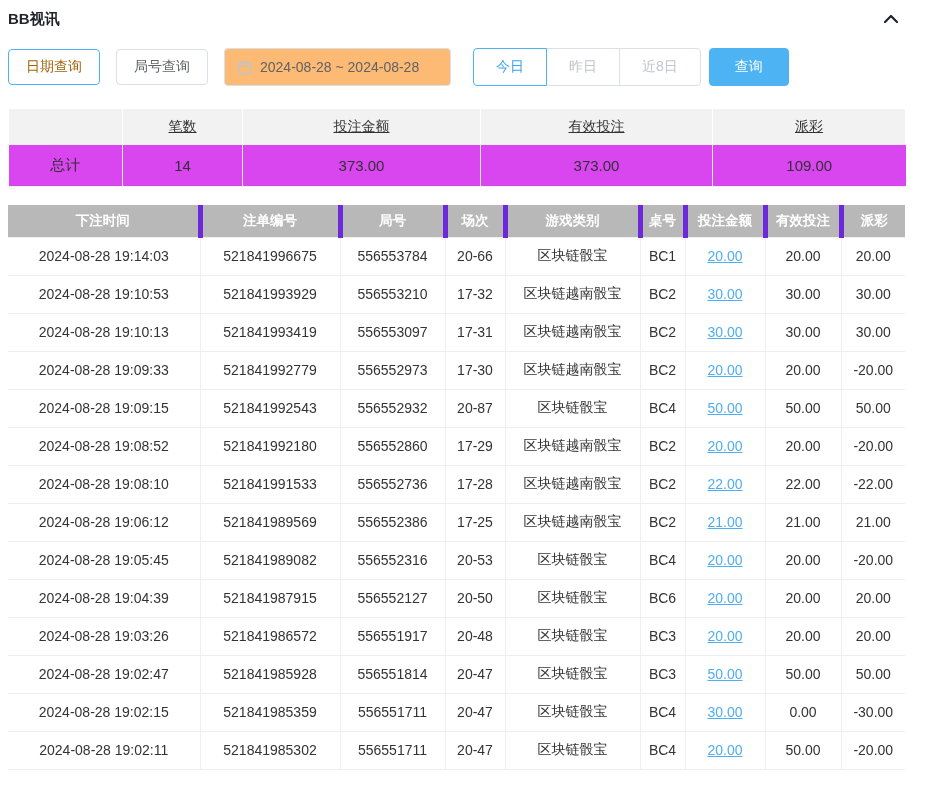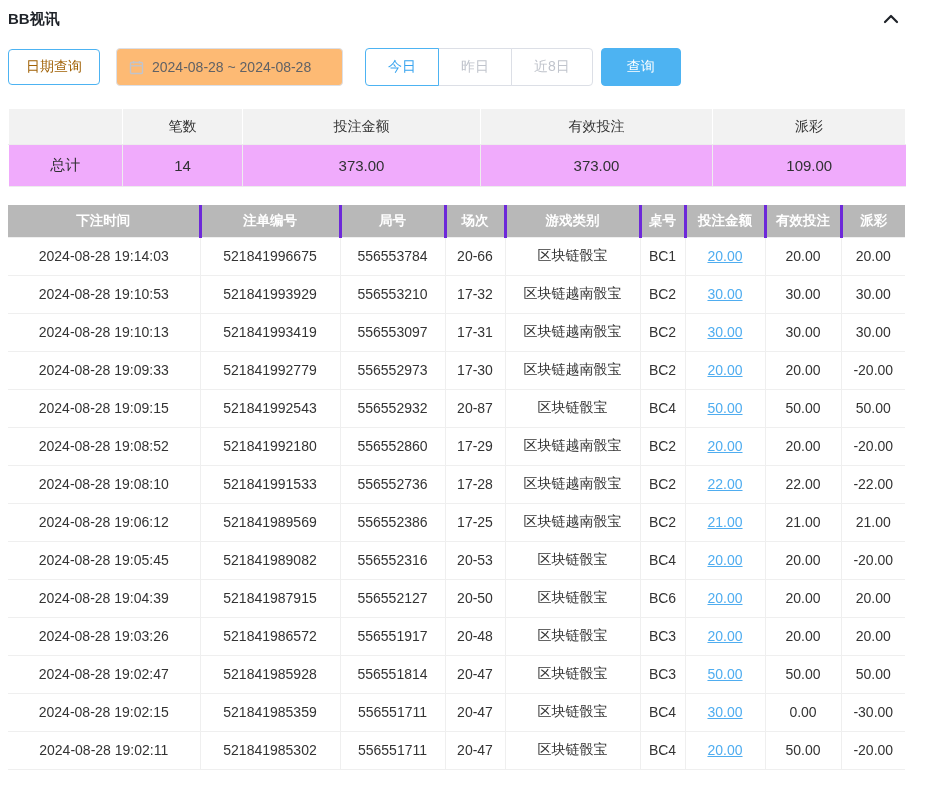--- a/index.html
+++ b/index.html
@@ -41,37 +41,37 @@
   .btn.primary {
     background:#4db3f2; border-color:#4db3f2; color:#fff; margin-left:8px;
     padding:0 25px; height:38px; border-radius:4px;
   }
 
   
   table { border-collapse:collapse; table-layout:fixed; width:897px; }
   .summary { margin-bottom:18px; font-size:14px; }
   .summary th {
     background:#f2f2f2; height:36px; font-weight:normal; color:#333;
-    border:1px solid #fff; border-bottom:1px solid #ededed;
+    border:1px solid #fff; border-bottom:1px solid #ededed;text-decoration:underline;
   }
   .summary td {
     height:42px; text-align:center; font-size:15px; color:#303133;
-    border:1px solid #ededed; border-top:none; background:#f0abfc;
+    border:1px solid #ededed; border-top:none; background:#d946ef;
   }
   .summary .s0 { width:114px; } .summary .s1 { width:120px; }
   .summary .s2 { width:238px; } .summary .s3 { width:232px; }
   .summary .s4 { width:193px; }
   .summary td:first-child { border-left:none; }
   .summary td:last-child { border-right:none; }
 
   
   .bets { font-size:14px; }
   .bets th {
     background:#b8b8b8; color:#fff; font-weight:bold; height:32px; font-size:13.5px;
-    border-right:3px solid #6d28d9; overflow:hidden; white-space:nowrap;
+    border-right:5px solid #6d28d9; overflow:hidden; white-space:nowrap;
   }
   .bets th:last-child { border-right:none; }
   .bets td {
     height:38px; text-align:center; border:1px solid #efefef; background:#fff;
     color:#333; overflow:hidden; white-space:nowrap;
   }
   .bets td:first-child { border-left:none; }
   .bets td:last-child { border-right:none; }
   .bets .c0 { width:192px; } .bets .c1 { width:140px; } .bets .c2 { width:105px; }
   .bets .c3 { width:60px;  } .bets .c4 { width:135px; } .bets .c5 { width:45px;  }
@@ -90,20 +90,21 @@
       <span>
         <svg width="16" height="10" viewBox="0 0 16 10">
             <polyline points="2,8 8,2 14,8" fill="none" stroke="#1f2329" stroke-width="2.2" stroke-linecap="round" stroke-linejoin="round"></polyline>
           </svg>
       </span>
     </div>
   </div>
 
   <div class="filters">
     <button class="btn outline-primary">日期查询</button>
+    <button class="btn">局号查询</button>
     <div class="date-input">
       <span class="cal">
         <svg width="15" height="15" viewBox="0 0 15 15">
             <rect x="1.5" y="2.5" width="12" height="11" rx="1" fill="none" stroke="#c0c4cc" stroke-width="1.4"></rect>
             <line x1="1.5" y1="5.8" x2="13.5" y2="5.8" stroke="#c0c4cc" stroke-width="1.4"></line>
             <line x1="4.6" y1="1" x2="4.6" y2="3.6" stroke="#c0c4cc" stroke-width="1.4"></line>
             <line x1="10.4" y1="1" x2="10.4" y2="3.6" stroke="#c0c4cc" stroke-width="1.4"></line>
           </svg>
       </span>
       <span class="val">2024-08-28 ~ 2024-08-28</span>

